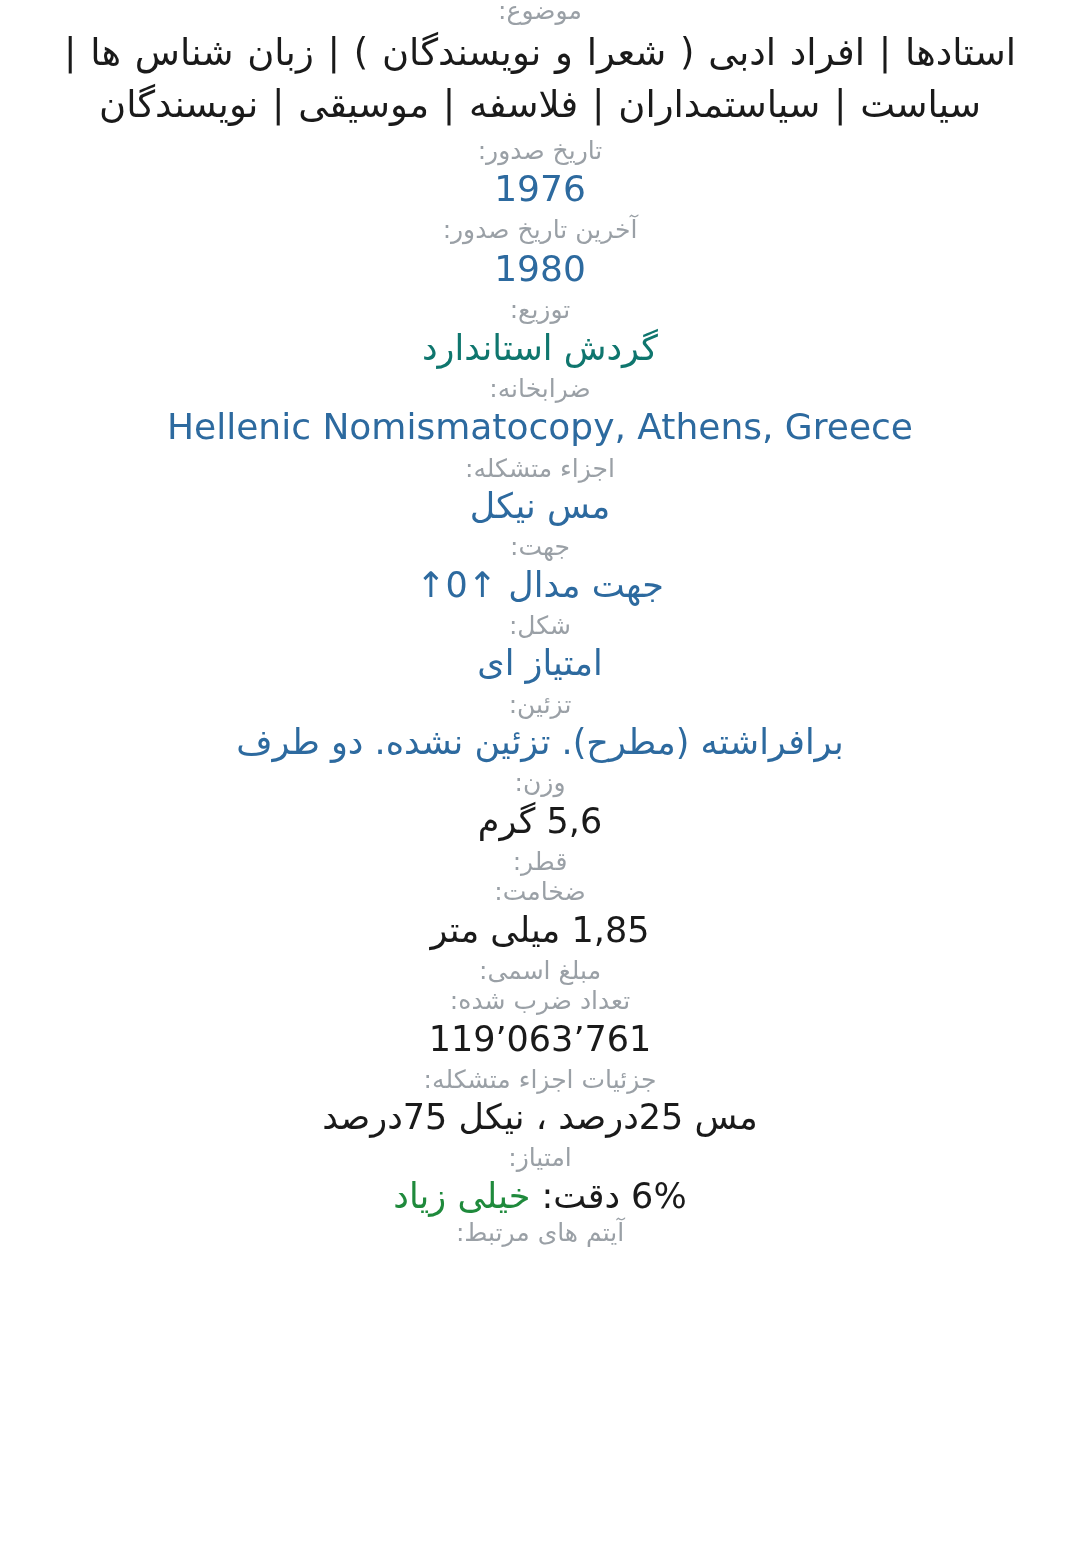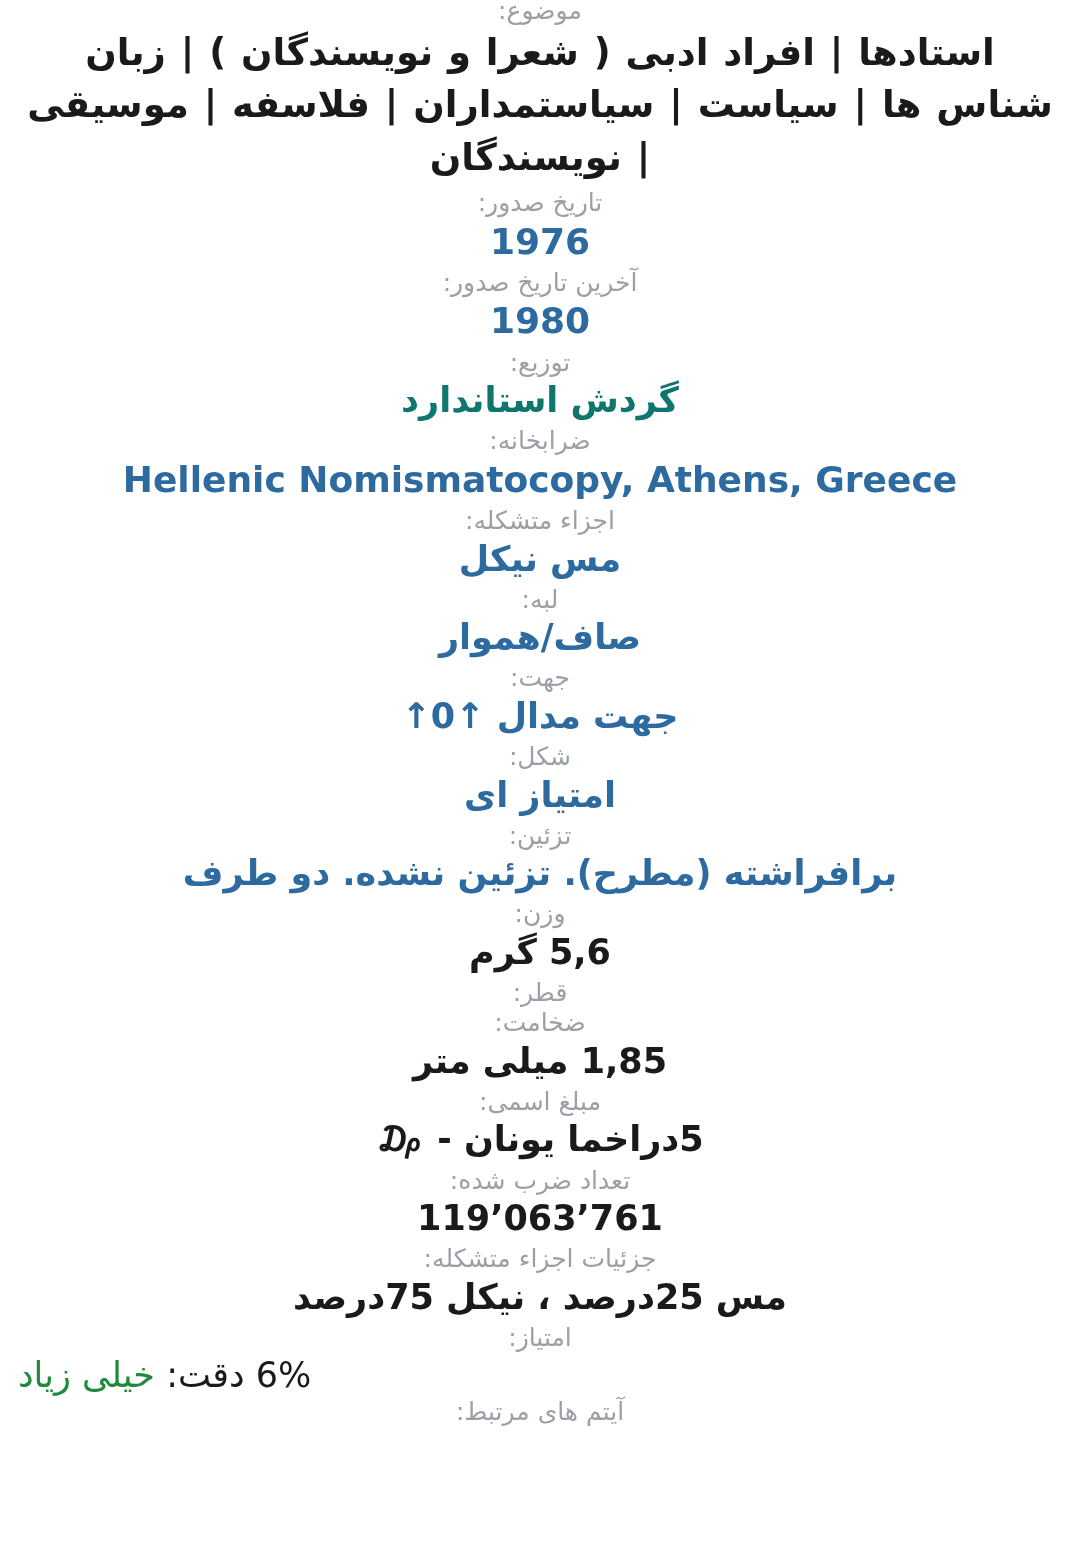--- a/index.html
+++ b/index.html
@@ -35,21 +35,21 @@
     font-weight: 400;
   }
   .field-value {
     display: block;
     color: #2d6a9f;
     font-size: 35px;
     line-height: 1.26;
     text-align: center;
     margin: 0 0 4px 0;
     padding: 0;
-    font-weight: 700;
+    font-weight: 400;
     word-wrap: break-word;
   }
   .field-value.latin {
     direction: ltr;
     font-size: 36px;
   }
   .field-value.teal {
     color: #0f766e;
   }
   .field-value.dark {
@@ -63,21 +63,21 @@
     text-align: center;
     padding: 0 6px;
     word-spacing: 2px;
   }
   .topline {
     margin-top: -4px;
   }
   .score-line {
     font-size: 35px;
     line-height: 1.26;
-    text-align: left;
+    text-align: center;
     color: #1a1a1a;
     direction: rtl;
   }
   .score-line .pct {
     color: #1a1a1a;
     direction: ltr;
     unicode-bidi: embed;
   }
   .score-line .acc-label {
     color: #1a1a1a;
@@ -114,24 +114,20 @@
   <div class="field">
     <span class="field-label">ضرابخانه:</span>
     <span class="field-value latin">Hellenic Nomismatocopy, Athens, Greece</span>
   </div>
 
   <div class="field">
     <span class="field-label">اجزاء متشکله:</span>
     <span class="field-value">مس نیکل</span>
   </div>
 
-  <div class="field">
-    <span class="field-label">لبه:</span>
-    <span class="field-value">صاف/هموار</span>
-  </div>
 
   <div class="field">
     <span class="field-label">جهت:</span>
     <span class="field-value">جهت مدال ↑0↑</span>
   </div>
 
   <div class="field">
     <span class="field-label">شکل:</span>
     <span class="field-value">امتیاز ای</span>
   </div>
@@ -150,21 +146,20 @@
     <span class="field-label">قطر:</span>
   </div>
 
   <div class="field">
     <span class="field-label">ضخامت:</span>
     <span class="field-value dark">1,85 میلی متر</span>
   </div>
 
   <div class="field">
     <span class="field-label">مبلغ اسمی:</span>
-    <span class="field-value dark">5دراخما یونان - ₯</span>
   </div>
 
   <div class="field">
     <span class="field-label">تعداد ضرب شده:</span>
     <span class="field-value dark">119٬063٬761</span>
   </div>
 
   <div class="field">
     <span class="field-label">جزئیات اجزاء متشکله:</span>
     <span class="field-value dark">مس 25درصد ، نیکل 75درصد</span>

